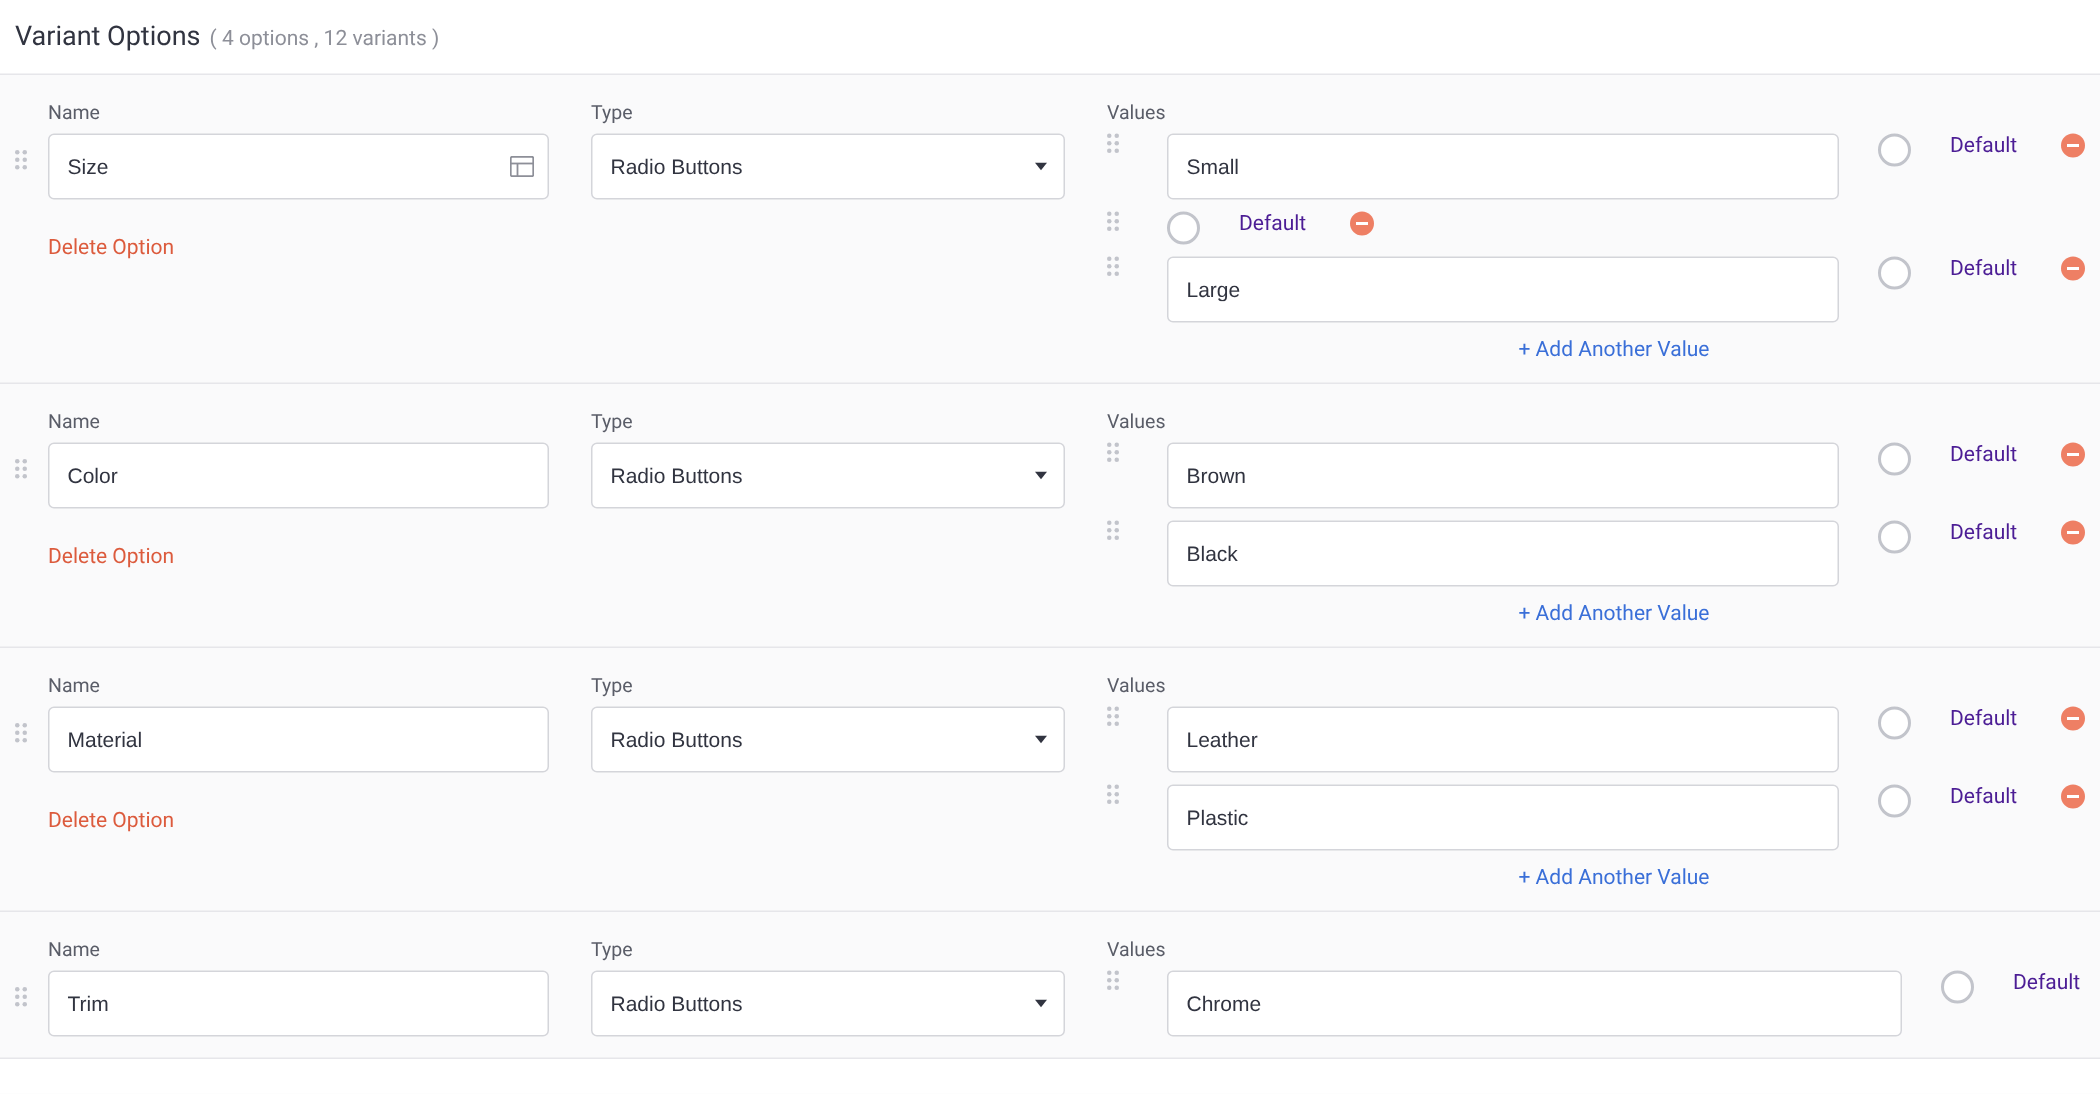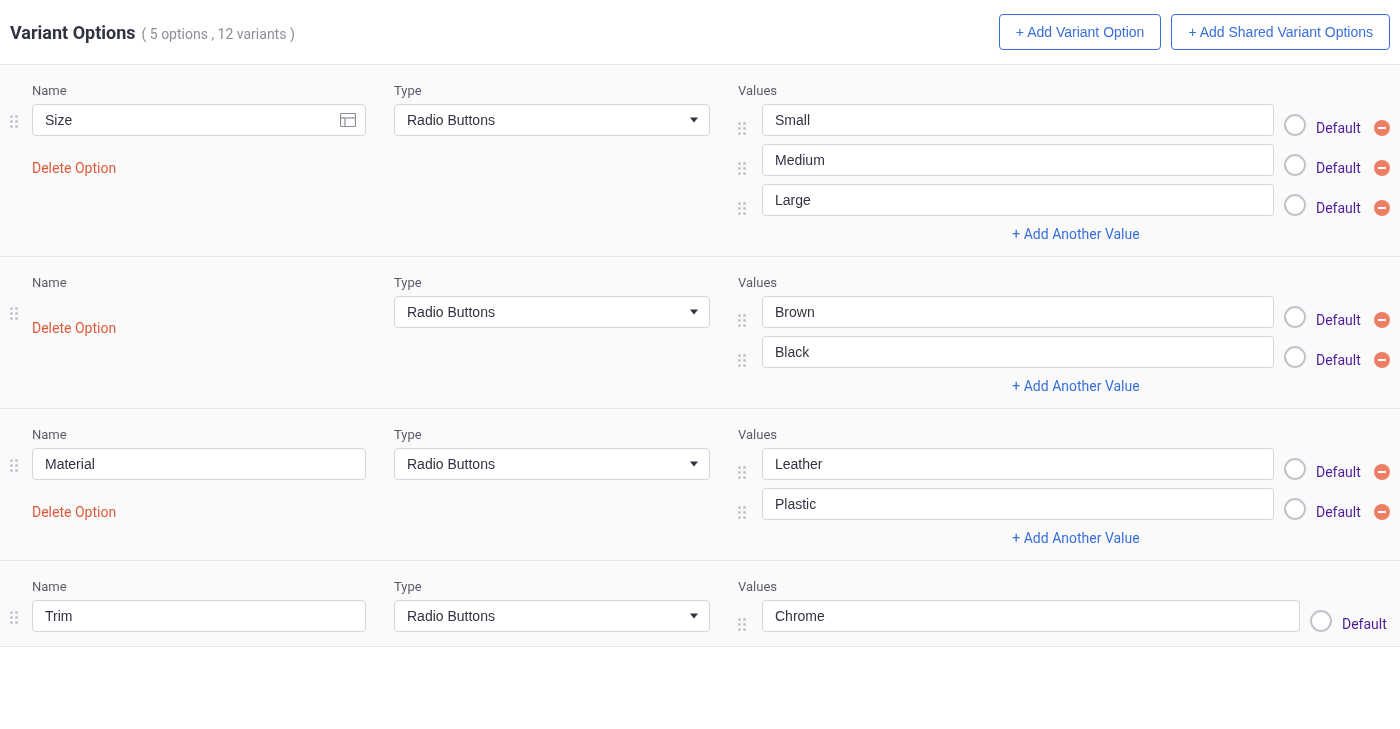--- a/index.html
+++ b/index.html
@@ -12,21 +12,21 @@
     }
     .header {
       display: flex;
       align-items: center;
       justify-content: space-between;
       padding: 14px 10px;
       border-bottom: 1px solid #e6e6ea;
       background: #fff;
     }
     .header-title-group { display: flex; align-items: baseline; gap: 6px; }
-    .header-title { font-size: 18px; font-weight: 700; color: #313440; }
+    .header-title { font-size: 18px; font-weight: 400; color: #313440; }
     .header-subtitle { font-size: 14px; color: #8d8f98; font-weight: 400; }
     .header-actions { display: flex; gap: 10px; }
     .btn-outline {
       border: 1px solid #3a6fd8;
       color: #3a6fd8;
       background: #fff;
       padding: 9px 16px;
       border-radius: 4px;
       font-size: 14px;
       cursor: pointer;
@@ -55,21 +55,21 @@
       grid-template-columns: repeat(2, 3px);
       grid-template-rows: repeat(3, 3px);
       gap: 2px;
       cursor: grab;
     }
     .drag-handle span, .drag-handle-sm span {
       width: 3px; height: 3px; border-radius: 50%; background: #c2c4cb;
     }
     .input-text {
       width: 100%;
-      height: 32px;
+      height: 44px;
       border: 1px solid #d4d5da;
       border-radius: 4px;
       padding: 0 12px;
       font-size: 14px;
       color: #313440;
       background: #fff;
     }
     .input-name-wrap { position: relative; }
     .input-name-wrap .input-suffix-icon {
       position: absolute; right: 10px; top: 50%; transform: translateY(-50%);
@@ -77,21 +77,21 @@
       width: 16px; height: 14px;
     }
     .select-wrap { position: relative; }
     .select-wrap .caret {
       position: absolute; right: 12px; top: 50%; transform: translateY(-50%);
       border-left: 4px solid transparent; border-right: 4px solid transparent; border-top: 5px solid #313440;
       pointer-events: none;
     }
     .delete-link { color: #dc5b3d; font-size: 14px; margin-top: 24px; cursor: pointer; }
     .values-list { display: flex; flex-direction: column; gap: 8px; }
-    .value-row { display: flex; align-items: flex-end; gap: 10px; }
+    .value-row { display: flex; align-items: flex-start; gap: 26px; }
     .drag-handle-sm {
       width: 14px; height: 14px; flex-shrink:0;
       display: grid; grid-template-columns: repeat(2,3px); grid-template-rows: repeat(3,3px); gap:2px; cursor:grab;
     }
     .value-input { flex: 1; }
     .radio-default {
       width: 22px; height: 22px; border: 2px solid #c2c4cb; border-radius: 50%; flex-shrink:0; cursor:pointer; background:#fff;
     }
     .default-label { font-size: 14px; color: #4c1d95; width:48px; }
     .remove-icon {
@@ -100,25 +100,21 @@
     }
     .remove-icon::before { content:""; width:8px; height:2px; background:#fff; }
     .add-link { color: #3a6fd8; font-size: 14px; margin-top: 10px; margin-left: 24px; cursor: pointer; text-align: center; }
   </style>
 </head>
 <body>
 
 <div class="header">
   <div class="header-title-group">
     <span class="header-title">Variant Options</span>
-    <span class="header-subtitle">( 5 options , 12 variants )</span>
-  </div>
-  <div class="header-actions">
-    <button class="btn-outline">+ Add Variant Option</button>
-    <button class="btn-outline">+ Add Shared Variant Options</button>
+    <span class="header-subtitle">( 4 options , 12 variants )</span>
   </div>
 </div>
 
 <div class="panel" id="options-container">
     <div class="option-block">
       <div class="cols">
         <div class="col-name">
           <div class="drag-handle">
             <span></span>
             <span></span>
@@ -160,21 +156,20 @@
             </div>
             <div class="value-row">
               <div class="drag-handle-sm">
                 <span></span>
                 <span></span>
                 <span></span>
                 <span></span>
                 <span></span>
                 <span></span>
               </div>
-              <input class="input-text value-input" type="text" value="Medium" style="">
               <div class="radio-default"></div>
               <span class="default-label">Default</span>
               <div class="remove-icon"></div>
             </div>
             <div class="value-row">
               <div class="drag-handle-sm">
                 <span></span>
                 <span></span>
                 <span></span>
                 <span></span>
@@ -197,20 +192,21 @@
           <div class="drag-handle">
             <span></span>
             <span></span>
             <span></span>
             <span></span>
             <span></span>
             <span></span>
           </div>
           <div class="field-group">
             <div class="label">Name</div>
+            <div class="input-name-wrap"><input class="input-text" type="text" value="Color" style=""></div>
             <div class="delete-link">Delete Option</div>
           </div>
         </div>
         <div class="col-type">
           <div class="label">Type</div>
           <div class="select-wrap"><input class="input-text" type="text" readonly="" value="Radio Buttons" style=""><div class="caret"></div></div>
         </div>
         <div class="col-values">
           <div class="label">Values</div>
           <div class="values-list">

